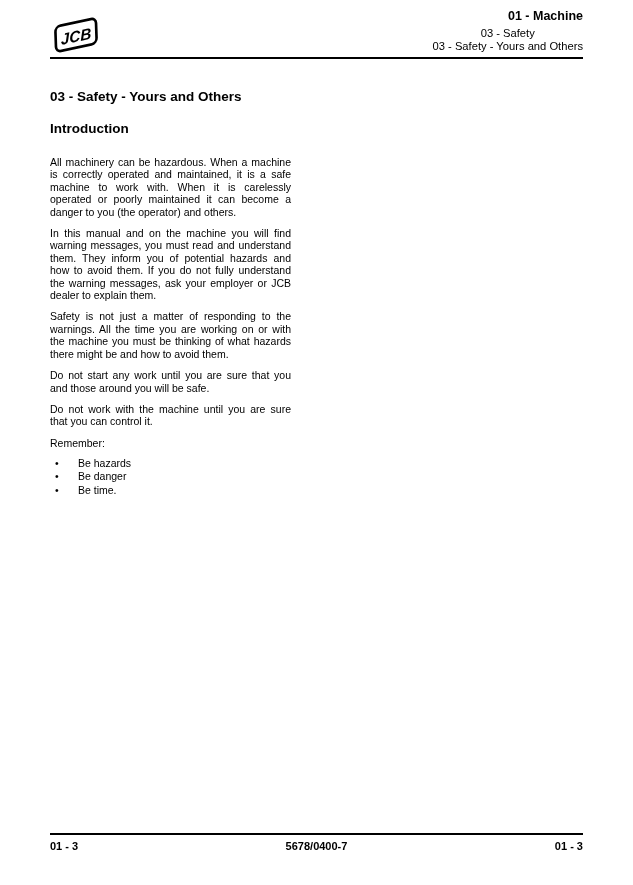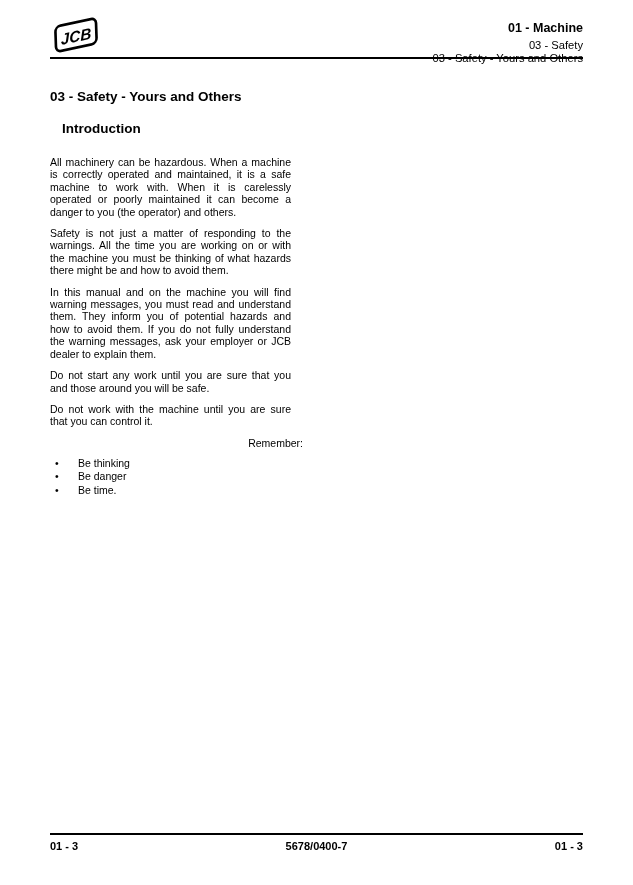--- a/index.html
+++ b/index.html
@@ -28,25 +28,25 @@
     position: absolute;
     top: 9px;
     right: 50px;
     text-align: right;
   }
   .hm-chapter {
     font-size: 12.5px;
     font-weight: bold;
     line-height: 15px;
     margin-bottom: 3px;
-    margin-top: 12px;
   }
   .hm-section, .hm-subsection {
     font-size: 11.2px;
     line-height: 12.5px;
+    text-align: center;
   }
 
   .rule {
     position: absolute;
     left: 50px;
     right: 50px;
     height: 2px;
     background: #000000;
   }
   .rule-top { top: 57px; }
@@ -62,30 +62,30 @@
   .content h1 {
     font-size: 13.5px;
     font-weight: bold;
     line-height: 15px;
     margin: 0 0 17px 0;
   }
   .content h2 {
     font-size: 13.5px;
     font-weight: bold;
     line-height: 15px;
-    margin: 0 0 20px 12px;
+    margin: 0 0 20px 0;
   }
   .content p {
     font-size: 10.5px;
     line-height: 12.4px;
     text-align: justify;
     margin: 0 12px 9px 0;
   }
   .content p.remember {
-    text-align: right;
+    text-align: left;
     margin: 4px 0 8px 0;
   }
   .bullets {
     list-style: none;
     margin: 0;
     padding: 0;
   }
   .bullets li {
     display: flex;
     font-size: 10.5px;
@@ -131,31 +131,31 @@
     <div class="hm-subsection">03 - Safety - Yours and Others</div>
   </div>
 
   <div class="rule rule-top"></div>
 
   <div class="content">
     <h1>03 - Safety - Yours and Others</h1>
     <h2>Introduction</h2>
 
     <p>All machinery can be hazardous. When a machine is correctly operated and maintained, it is a safe machine to work with. When it is carelessly operated or poorly maintained it can become a danger to you (the operator) and others.</p>
+    <p>In this manual and on the machine you will find warning messages, you must read and understand them. They inform you of potential hazards and how to avoid them. If you do not fully understand the warning messages, ask your employer or JCB dealer to explain them.</p>
     <p>Safety is not just a matter of responding to the warnings. All the time you are working on or with the machine you must be thinking of what hazards there might be and how to avoid them.</p>
-    <p>In this manual and on the machine you will find warning messages, you must read and understand them. They inform you of potential hazards and how to avoid them. If you do not fully understand the warning messages, ask your employer or JCB dealer to explain them.</p>
     <p>Do not start any work until you are sure that you and those around you will be safe.</p>
     <p>Do not work with the machine until you are sure that you can control it.</p>
 
     <p class="remember">Remember:</p>
 
     <ul class="bullets">
       <li>
         <span class="dot">•</span>
-        <span>Be thinking</span>
+        <span>Be hazards</span>
       </li>
       <li>
         <span class="dot">•</span>
         <span>Be danger</span>
       </li>
       <li>
         <span class="dot">•</span>
         <span>Be time.</span>
       </li>
     </ul>

